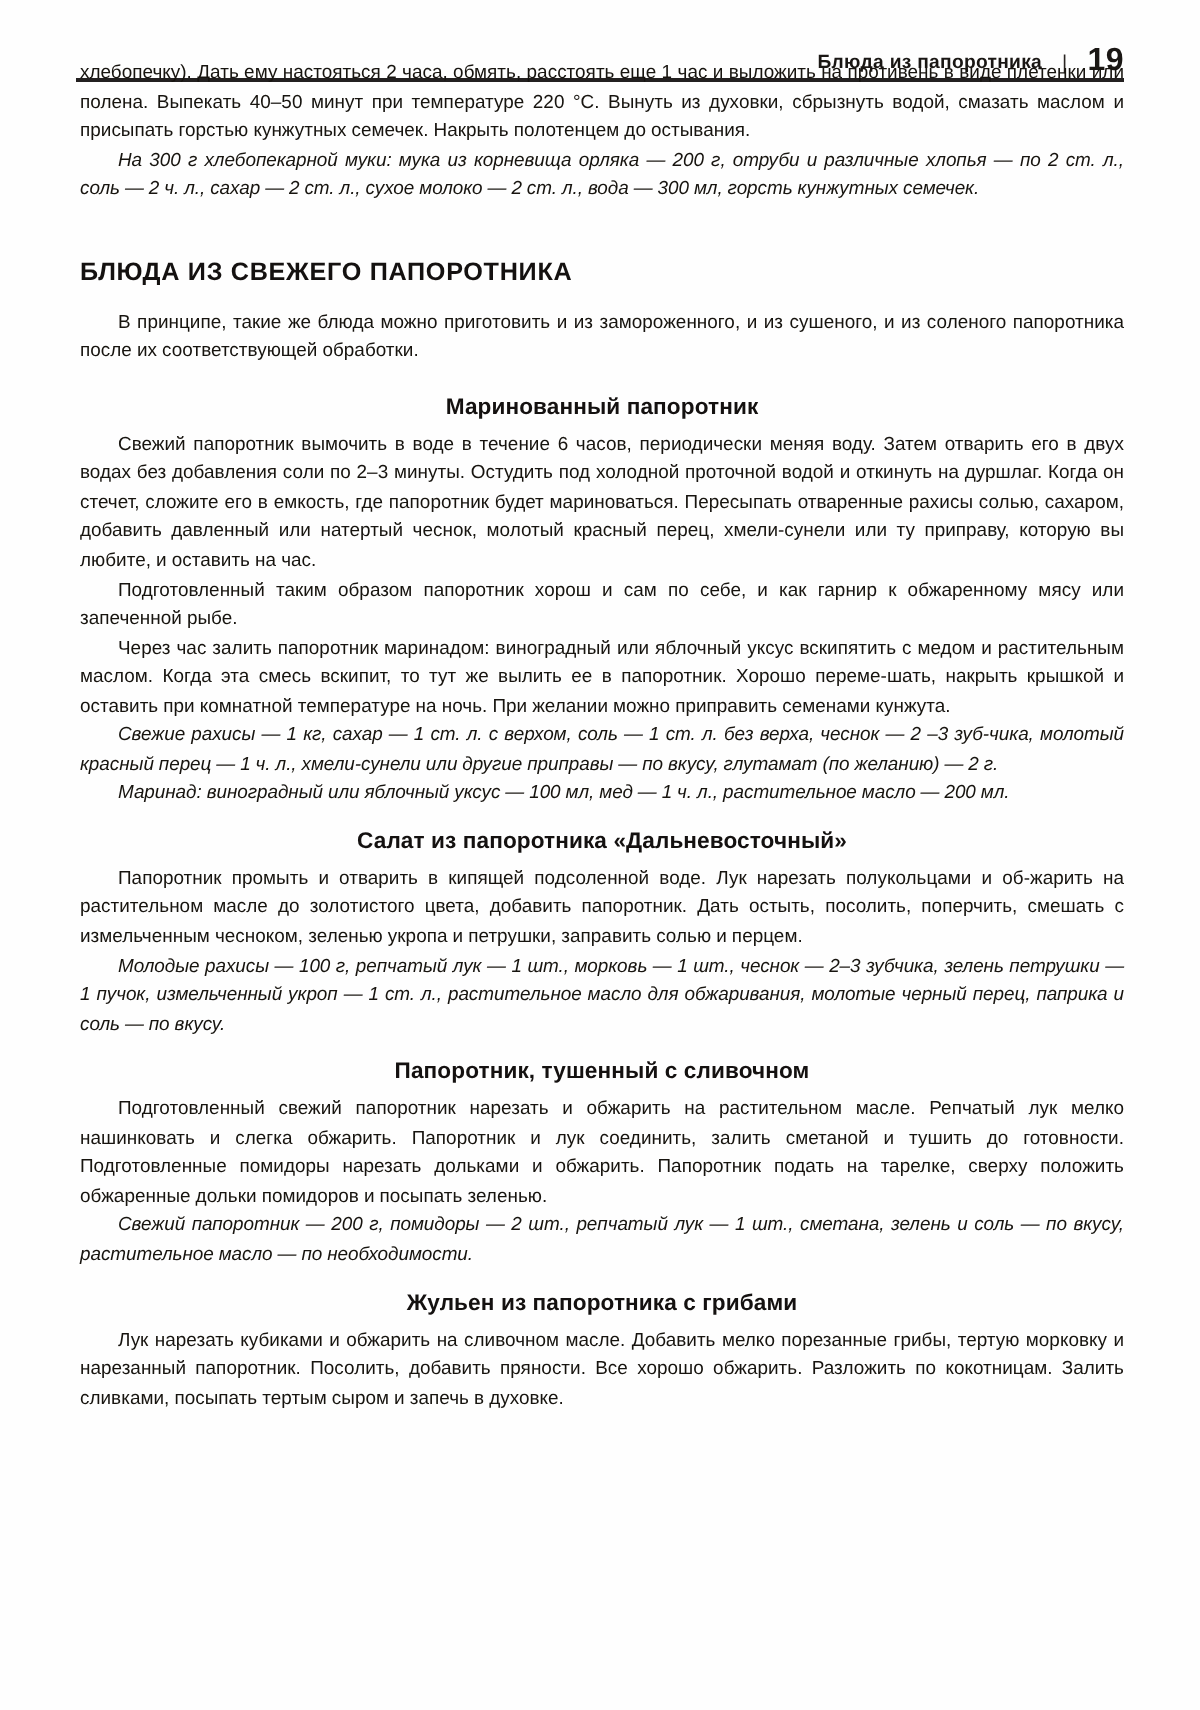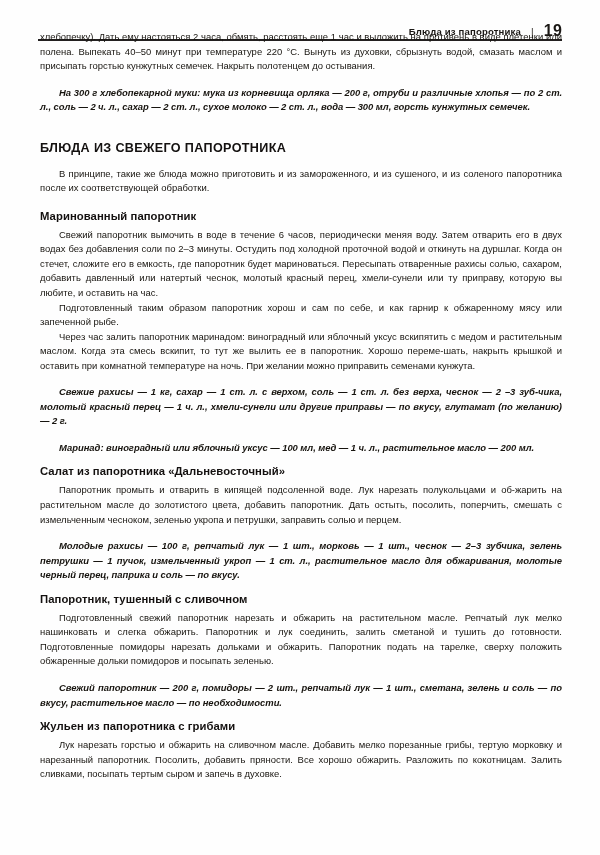--- a/index.html
+++ b/index.html
@@ -87,43 +87,42 @@
     color: #17140f;
     hyphens: manual;
   }
 
   p.indent { text-indent: 19px; }
   p.noindent { text-indent: 0; }
   p.last { text-align: left; }
 
   p.ingredients {
     font-style: italic;
-    font-weight: 700;
+    font-weight: 400;
     text-indent: 19px;
     letter-spacing: -0.02px;
-    margin-top: 12px;
   }
   p.ingredients.last { text-align: justify; }
 
   
   h2.section-heading {
     margin: 0;
     font-size: 12.6px;
     font-weight: 700;
     text-align: left;
     letter-spacing: 0.35px;
     color: #141110;
     text-transform: none;
   }
 
   h3.recipe-heading {
     margin: 0;
     font-size: 11.3px;
     font-weight: 700;
-    text-align: left;
+    text-align: center;
     letter-spacing: 0.05px;
     color: #141110;
   }
   .sp-6  { height: 6px; }
   .sp-10 { height: 10px; }
   .sp-12 { height: 12px; }
   .sp-14 { height: 14px; }
   .sp-26 { height: 26px; }
 </style>
 </head>
@@ -174,16 +173,16 @@
 
     <h3 class="recipe-heading">Папоротник, тушенный с сливочном</h3>
     <div class="sp-6"></div>
     <p class="indent">Подготовленный свежий папоротник нарезать и обжарить на растительном масле. Репчатый лук мелко нашинковать и слегка обжарить. Папоротник и лук соединить, залить сметаной и тушить до готовности. Подготовленные помидоры нарезать дольками и обжарить. Папоротник подать на тарелке, сверху положить обжаренные дольки помидоров и посыпать зеленью.</p>
     <p class="ingredients">Свежий папоротник — 200 г, помидоры — 2 шт., репчатый лук — 1 шт., сметана, зелень и соль — по вкусу, растительное масло — по необходимости.</p>
 
     <div class="sp-10"></div>
 
     <h3 class="recipe-heading">Жульен из папоротника с грибами</h3>
     <div class="sp-6"></div>
-    <p class="indent">Лук нарезать горстью и обжарить на сливочном масле. Добавить мелко порезанные грибы, тертую морковку и нарезанный папоротник. Посолить, добавить пряности. Все хорошо обжарить. Разложить по кокотницам. Залить сливками, посыпать тертым сыром и запечь в духовке.</p>
+    <p class="indent">Лук нарезать кубиками и обжарить на сливочном масле. Добавить мелко порезанные грибы, тертую морковку и нарезанный папоротник. Посолить, добавить пряности. Все хорошо обжарить. Разложить по кокотницам. Залить сливками, посыпать тертым сыром и запечь в духовке.</p>
 
   </div>
 </div>
 
 </body></html>

